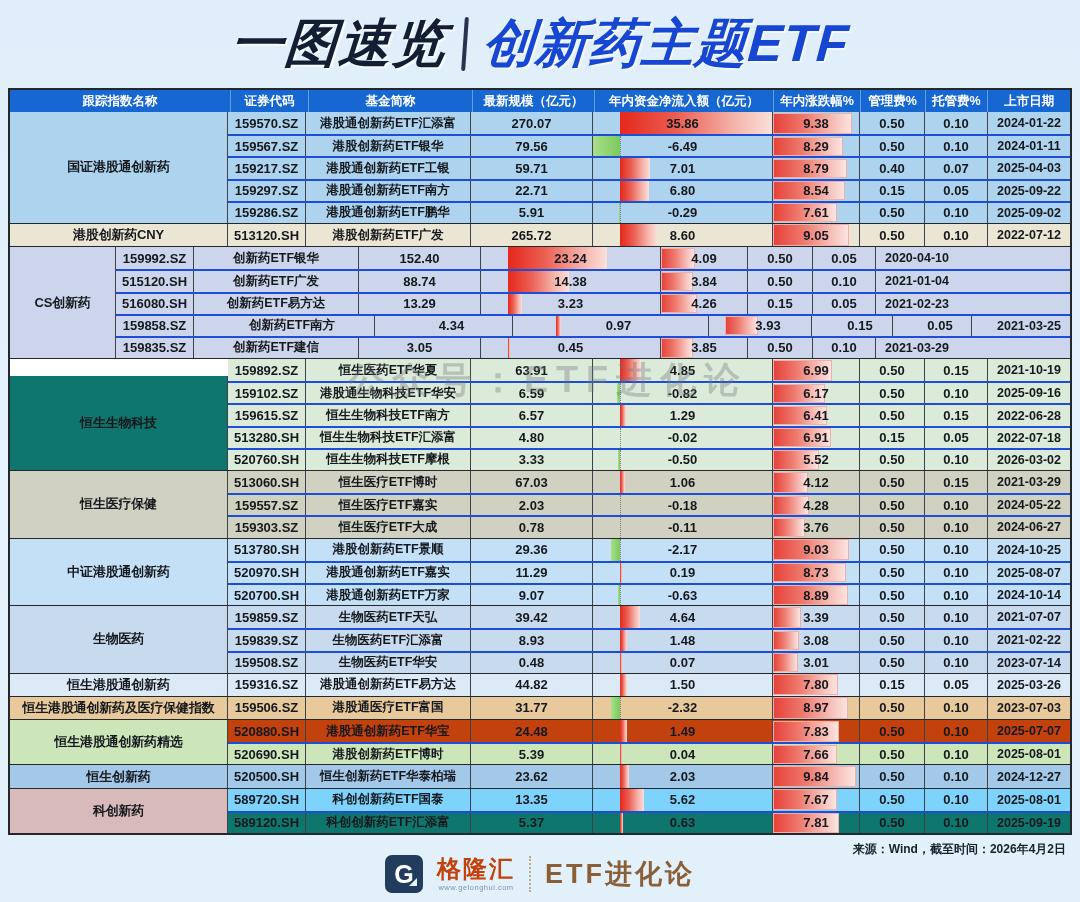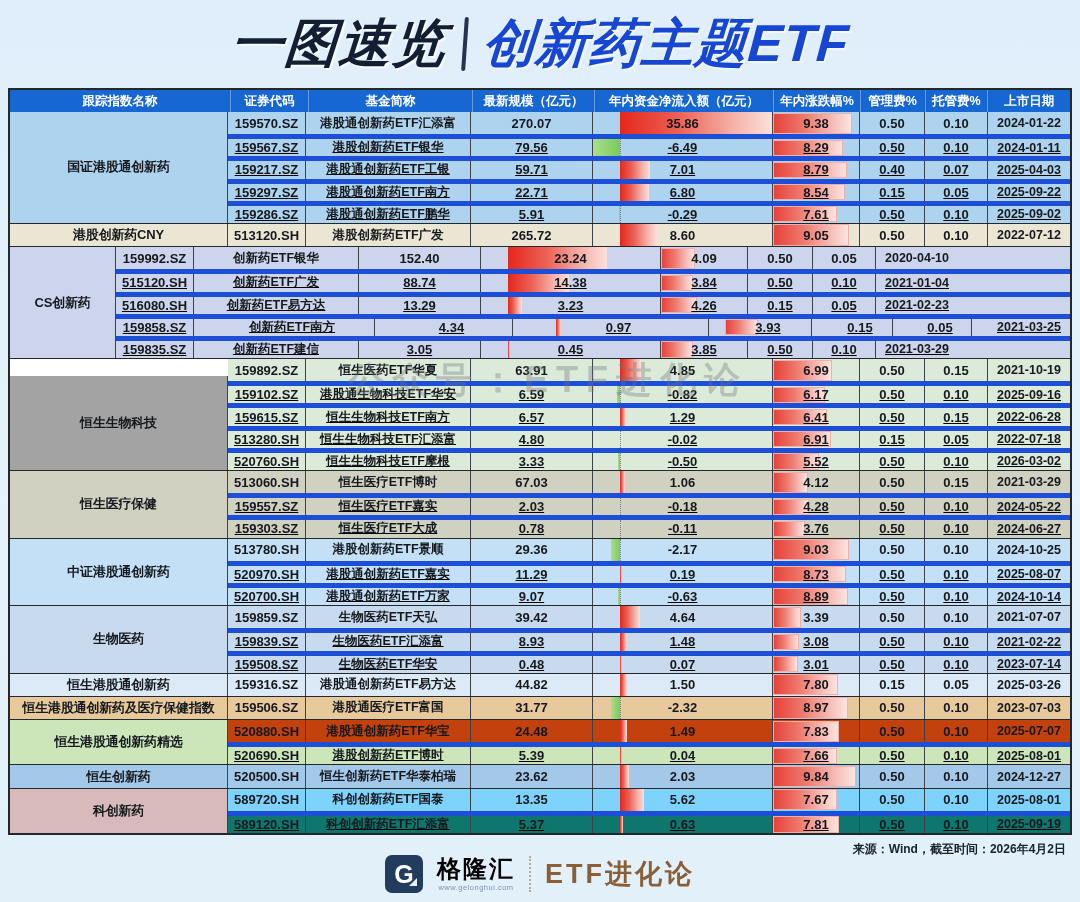--- a/index.html
+++ b/index.html
@@ -39,21 +39,21 @@
   .hdr .hcell:last-child{ border-right:none; }
   .group{ display:flex; border-top:1px solid #23282d; }
   .group:first-of-type{ border-top:none; }
   .gname{
     width:222px; display:flex; align-items:center; justify-content:center;
     font-size:13px; font-weight:bold; color:#15191e; text-align:center;
     border-right:1px solid #3c4248; white-space:nowrap; letter-spacing:-0.2px;
   }
   .grows{ flex:1; }
   .row{ display:flex; height:22.2px; }
-  .row + .row{ border-top:5px solid #1d4ed8;text-decoration:underline; }
+  .row + .row{ border-top:2px solid #1d4ed8; }
   .cell{
     position:relative; display:flex; align-items:center; justify-content:center;
     font-size:13px; font-weight:bold; color:#15191e;
     border-right:1px solid #3c4248; white-space:nowrap; overflow:hidden;
   }
   .cell:last-child{ border-right:none; }
   .c-code{ width:78px; } .c-name{ width:165px; font-size:12.5px; }
   .c-scale{ width:122px; } .c-flow{ width:180px; } .c-chg{ width:87px; }
   .c-mgmt{ width:65px; } .c-cust{ width:63px; } .c-date{ width:82px; font-size:12.5px; }
   .val{ position:relative; z-index:3; }
@@ -90,21 +90,21 @@
   .g-icon{
     width:38px; height:38px; background:#223c5e; border-radius:7px;
     display:flex; align-items:center; justify-content:center; position:relative;
   }
   .g-icon span{ color:#fff; font-size:25px; font-weight:900; font-family:"Liberation Sans",sans-serif; }
   .g-icon::after{
     content:""; position:absolute; right:6px; bottom:7px;
     width:0; height:0; border-left:8px solid transparent; border-bottom:8px solid #e8f2fa;
   }
   .brand-txt{ display:flex; flex-direction:column; align-items:center; line-height:1; }
-  .brand-name{ font-size:24px; font-weight:900; color:#000000; letter-spacing:2px; }
+  .brand-name{ font-size:24px; font-weight:900; color:#c2410c; letter-spacing:2px; }
   .brand-url{ font-size:7.5px; color:#7d93a8; margin-top:3px; letter-spacing:0.5px; }
   .brand-div{ height:36px; border-left:2px dotted #b9a98f; }
   .brand-name2{ font-size:27px; font-weight:900; color:#8a5f38; letter-spacing:3px; }
 </style>
 </head>
 <body>
 
 <div class="title-row">
   <span class="title-left">一图速览</span>
   <span class="title-divider"></span>
@@ -452,21 +452,21 @@
             <div class="cell c-cust">
               <span class="val">0.10</span>
             </div>
             <div class="cell c-date">
               <span class="val">2021-03-29</span>
             </div>
           </div>
         </div>
       </div>
       <div class="group">
-        <div class="gname" style="background: #a3a3a3; margin-top: 17px;">恒生生物科技</div>
+        <div class="gname" style="background: #0f766e; margin-top: 17px;">恒生生物科技</div>
         <div class="grows">
           <div class="row" style="background: rgb(220, 234, 217);">
             <div class="cell c-code">
               <span class="val">159892.SZ</span>
             </div>
             <div class="cell c-name">
               <span class="val">恒生医药ETF华夏</span>
             </div>
             <div class="cell c-scale">
               <span class="val">63.91</span>

